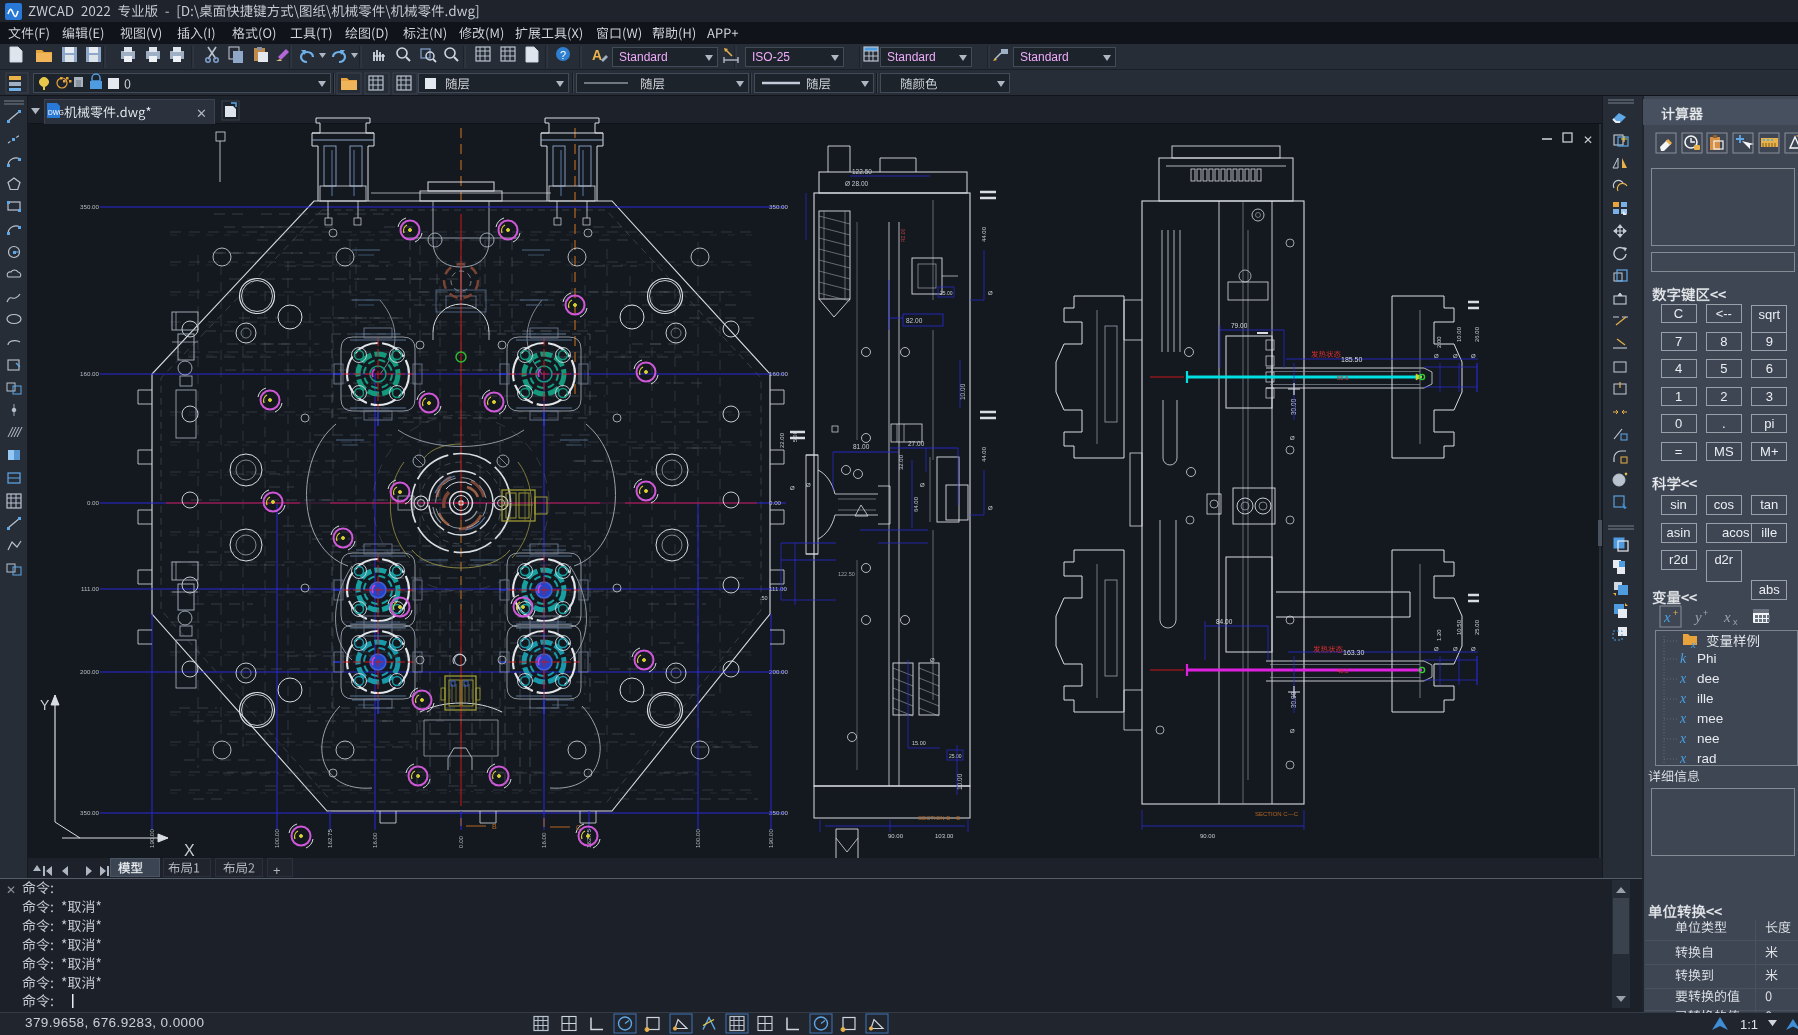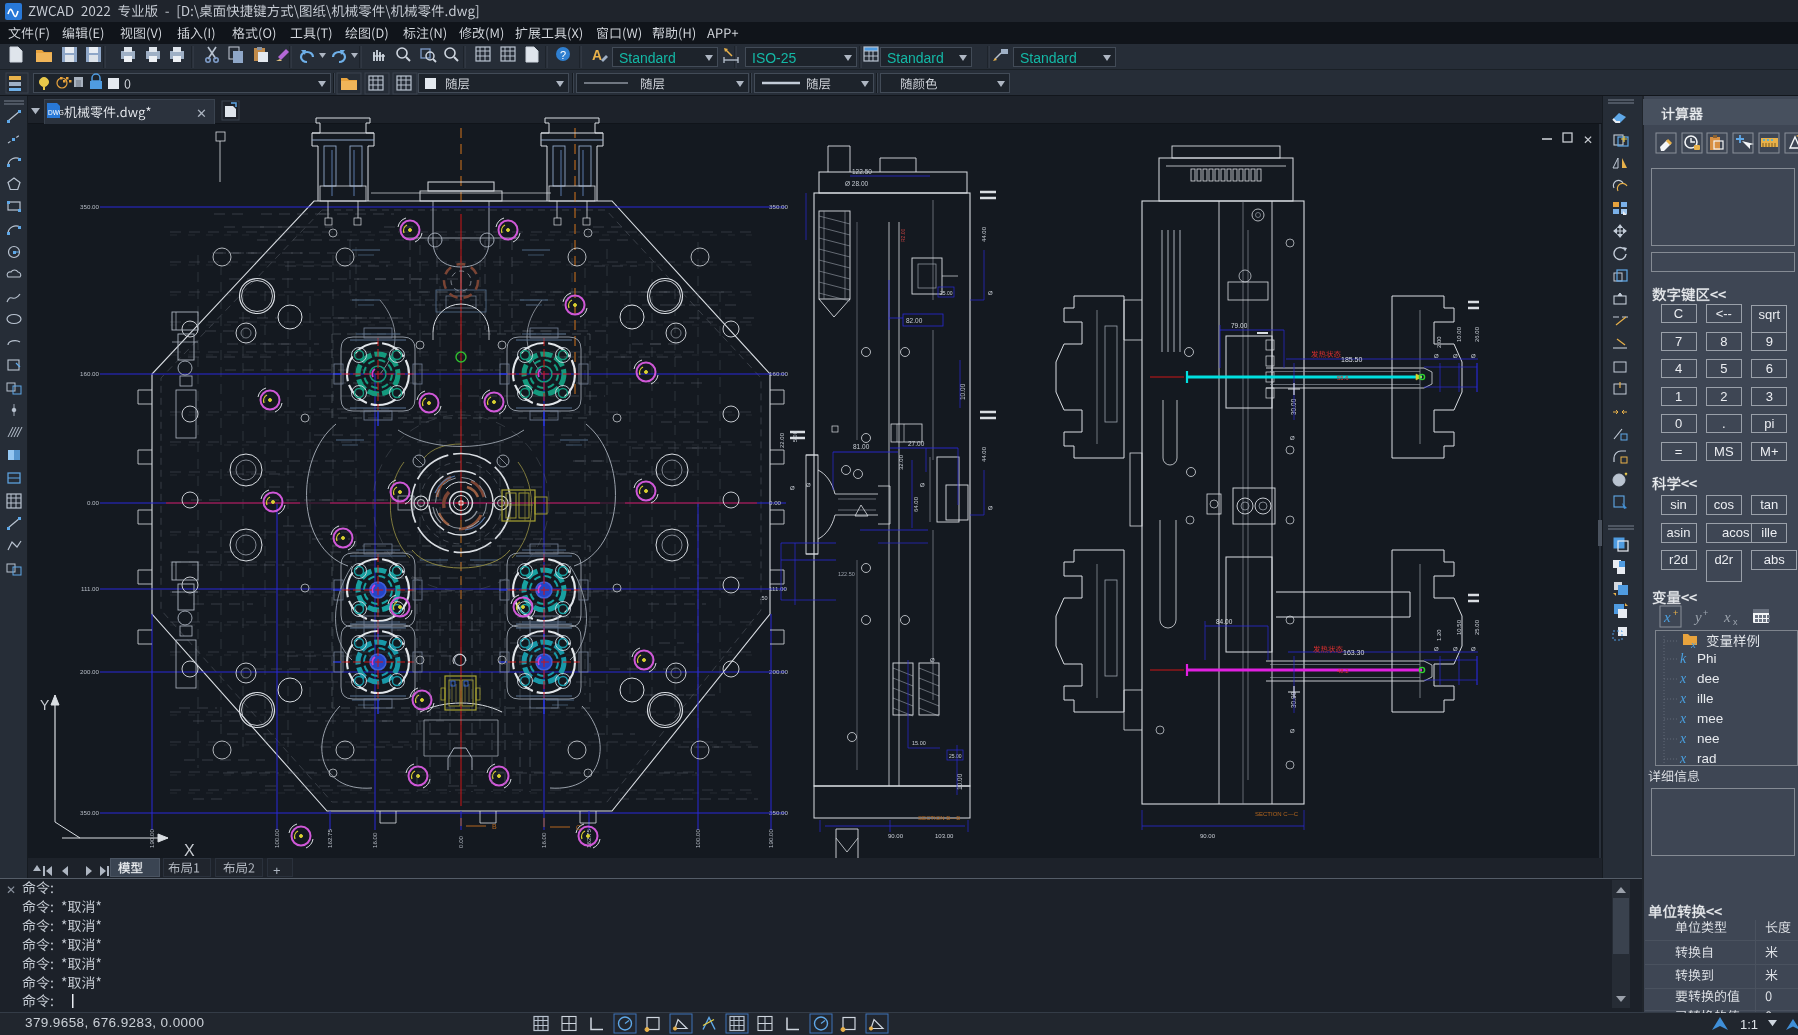--- a/index.html
+++ b/index.html
@@ -14,21 +14,21 @@
 #modstrip{left:1602px;top:96px;width:40px;height:916px;background:#262d37;border-left:1px solid #161b21}
 #calc{left:1642px;top:96px;width:156px;height:916px;background:#3e4654;border-left:2px solid #20252c}
 #calctitle{left:1643px;top:99px;width:155px;height:26px;background:#47505e}
 .cbox{position:absolute;border:1px solid #858b94;background:#3e4654}
 .cbtn{position:absolute;border:1px solid #9aa0a9;background:#3e4654;color:#eceef2;font-size:13px;text-align:center;line-height:17px}
 #tabrow{left:28px;top:858px;width:1574px;height:20px;background:#1d222a}
 #mtab{left:110px;top:858px;width:50px;height:19px;background:#3a4452;border:1px solid #4a5462}
 .ltab{position:absolute;top:858px;height:19px;border:1px solid #2a313c;background:#20252d}
 #cmd{left:0;top:878px;width:1642px;height:134px;background:#1c2129;border-top:1px solid #555d68}
 #status{left:0;top:1012px;width:1798px;height:23px;background:#21262e;border-top:1px solid #343c47}
-.combo{position:absolute;height:20px;background:#1d232b;border:1px solid #424b57;color:#14b8a6;font-size:14px}
+.combo{position:absolute;height:20px;background:#1d232b;border:1px solid #424b57;color:#f0abfc;font-size:12px}
 .combo span{position:absolute;left:6px;top:2px;white-space:nowrap}
 .combo i{position:absolute;right:4px;top:7px;width:0;height:0;border-left:4.5px solid transparent;border-right:4.5px solid transparent;border-top:6px solid #aeb6c2}
 .sep2{position:absolute;top:73px;width:2px;height:20px;background:#161b21;border-right:1px solid #3a434f}
 text{white-space:pre}
 </style></head><body>
 <div class="abs" id="titlebar"></div>
 <div class="abs" id="menubar"></div>
 <div class="abs" id="tb1"></div>
 <div class="abs" id="tb2"></div>
 <div class="abs" id="tabbar"></div>
@@ -43,21 +43,21 @@
 <div class="abs ltab" style="left:215px;width:48px"></div>
 <div class="abs ltab" style="left:267px;width:26px"></div>
 <div class="abs" id="mtab"></div>
 <div class="abs" id="cmd"></div>
 <div class="abs" id="status"></div>
 <div class="abs" style="left:25px;top:1015px;color:#ccd1d8;font-size:13.5px;letter-spacing:.4px">379.9658, 676.9283, 0.0000</div>
 <div class="combo" style="left:612px;top:47px;width:106px">
     <span>Standard</span>
     <i></i>
   </div>
-<div class="combo" style="left:745px;top:47px;width:112px">
+<div class="combo" style="left:745px;top:47px;width:99px">
     <span>ISO-25</span>
     <i></i>
   </div>
 <div class="combo" style="left:880px;top:47px;width:92px">
     <span>Standard</span>
     <i></i>
   </div>
 <div class="combo" style="left:1013px;top:47px;width:103px">
     <span>Standard</span>
     <i></i>
@@ -109,21 +109,21 @@
 <div class="abs cbtn" style="left:1705.8px;top:441.5px;width:36px;height:19px">MS</div>
 <div class="abs cbtn" style="left:1751.3px;top:441.5px;width:36px;height:19px">M+</div>
 <div class="abs cbtn" style="left:1660.5px;top:494.5px;width:36px;height:20px">sin</div>
 <div class="abs cbtn" style="left:1705.8px;top:494.5px;width:36px;height:20px">cos</div>
 <div class="abs cbtn" style="left:1751.3px;top:494.5px;width:36px;height:20px">tan</div>
 <div class="abs cbtn" style="left:1660.5px;top:522.5px;width:36px;height:20px">asin</div>
 <div class="abs cbtn" style="left:1705.8px;top:522.5px;width:60px;height:20px">acos</div>
 <div class="abs cbtn" style="left:1751.3px;top:522.5px;width:36px;height:20px">ille</div>
 <div class="abs cbtn" style="left:1660.5px;top:550px;width:36px;height:20px">r2d</div>
 <div class="abs cbtn" style="left:1705.8px;top:550px;width:36px;height:32px">d2r</div>
-<div class="abs cbtn" style="left:1751.3px;top:550px;width:46px;height:20px">abs</div>
+<div class="abs cbtn" style="left:1751.3px;top:580px;width:36px;height:20px">abs</div>
 <div class="abs" style="left:1645px;top:940px;width:153px;height:1px;background:#4a525f"></div>
 <div class="abs" style="left:1645px;top:964px;width:153px;height:1px;background:#4a525f"></div>
 <div class="abs" style="left:1645px;top:988px;width:153px;height:1px;background:#4a525f"></div>
 <div class="abs" style="left:1645px;top:1010px;width:153px;height:1px;background:#4a525f"></div>
 <div class="abs" style="left:1755px;top:920px;width:1px;height:92px;background:#4a525f"></div>
 <svg class="abs" style="left:28px;top:96px" width="1574" height="762" viewBox="28 96 1574 762">
 <path d="M314 201 L612 201 L770 374 L770 614 L612 811 L327 811 L152 614 L152 374 Z" stroke="#d9dde2" stroke-width="1.1" fill="none"></path>
 <path d="M322 210 L606 210 L761 378 L761 610 L607 802 L332 802 L161 610 L161 378 Z" stroke="#707781" stroke-width="0.7" fill="none" stroke-dasharray="7,5" opacity="0.55"></path>
 <line x1="319" y1="214" x2="394" y2="214" stroke="#707781" stroke-width="0.75" stroke-dasharray="11,7" opacity="0.5"></line>
 <line x1="214" y1="214" x2="248" y2="214" stroke="#707781" stroke-width="0.75" stroke-dasharray="11,7" opacity="0.5"></line>

